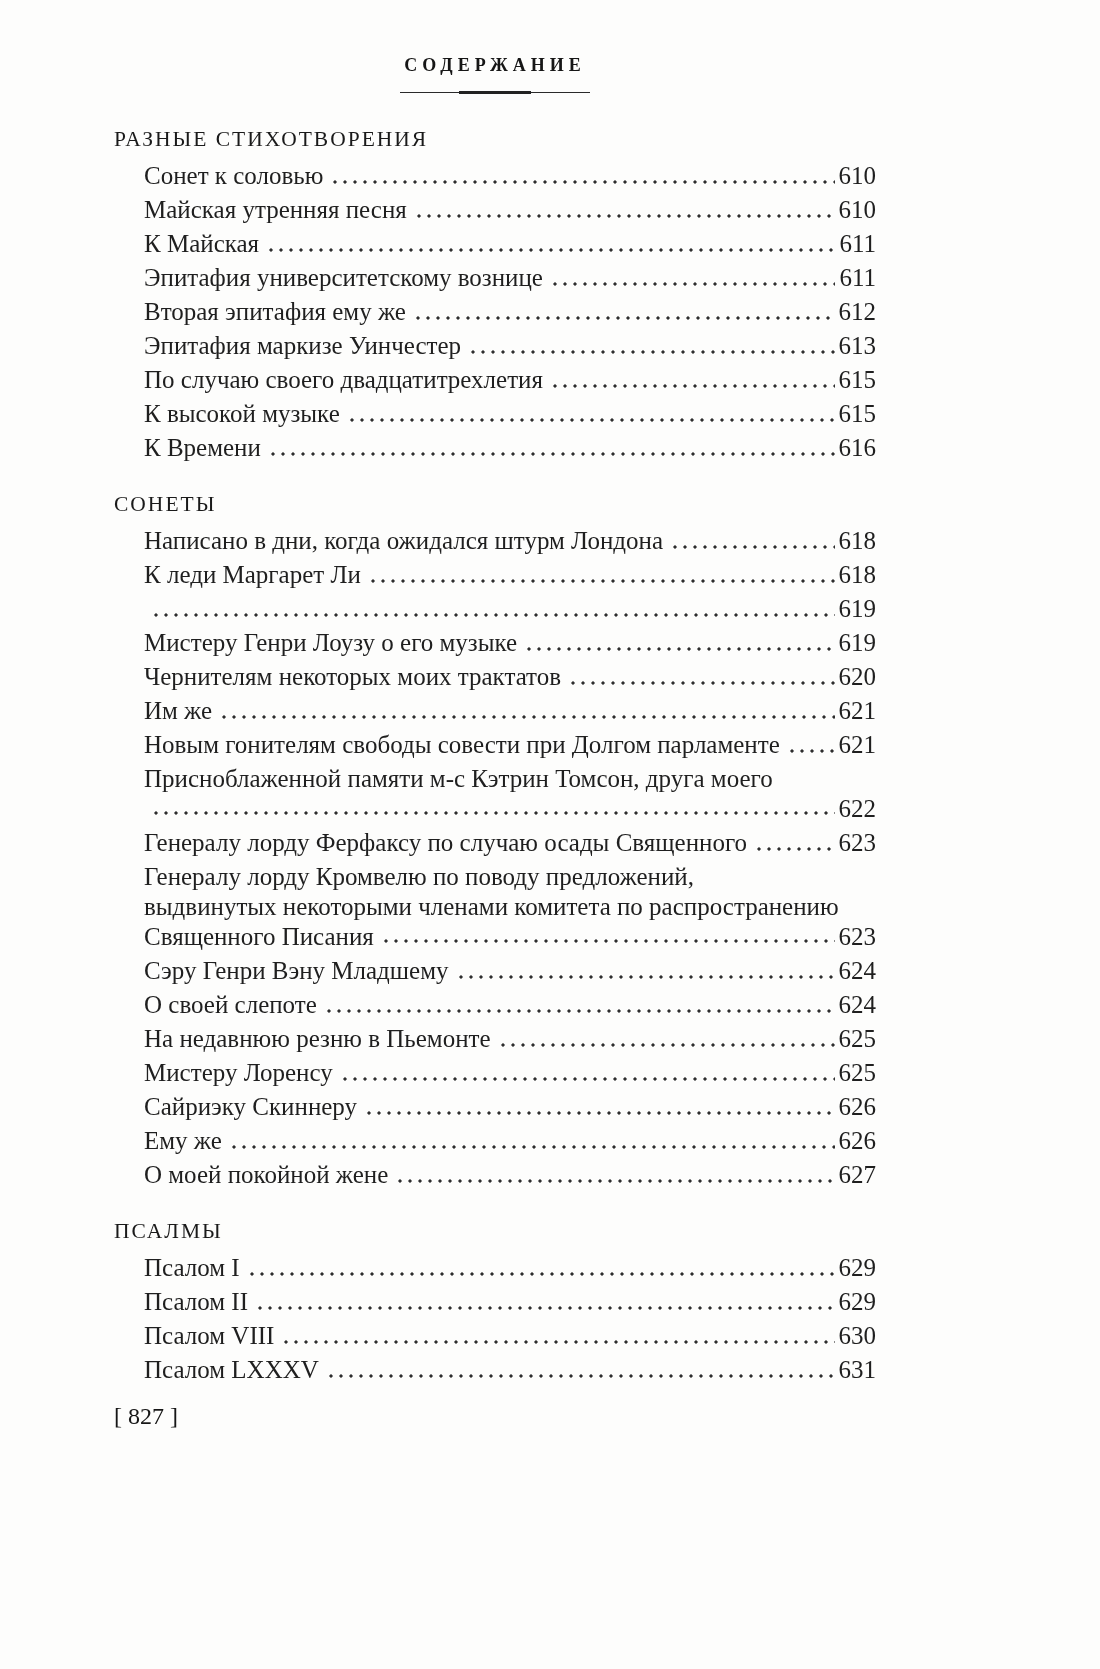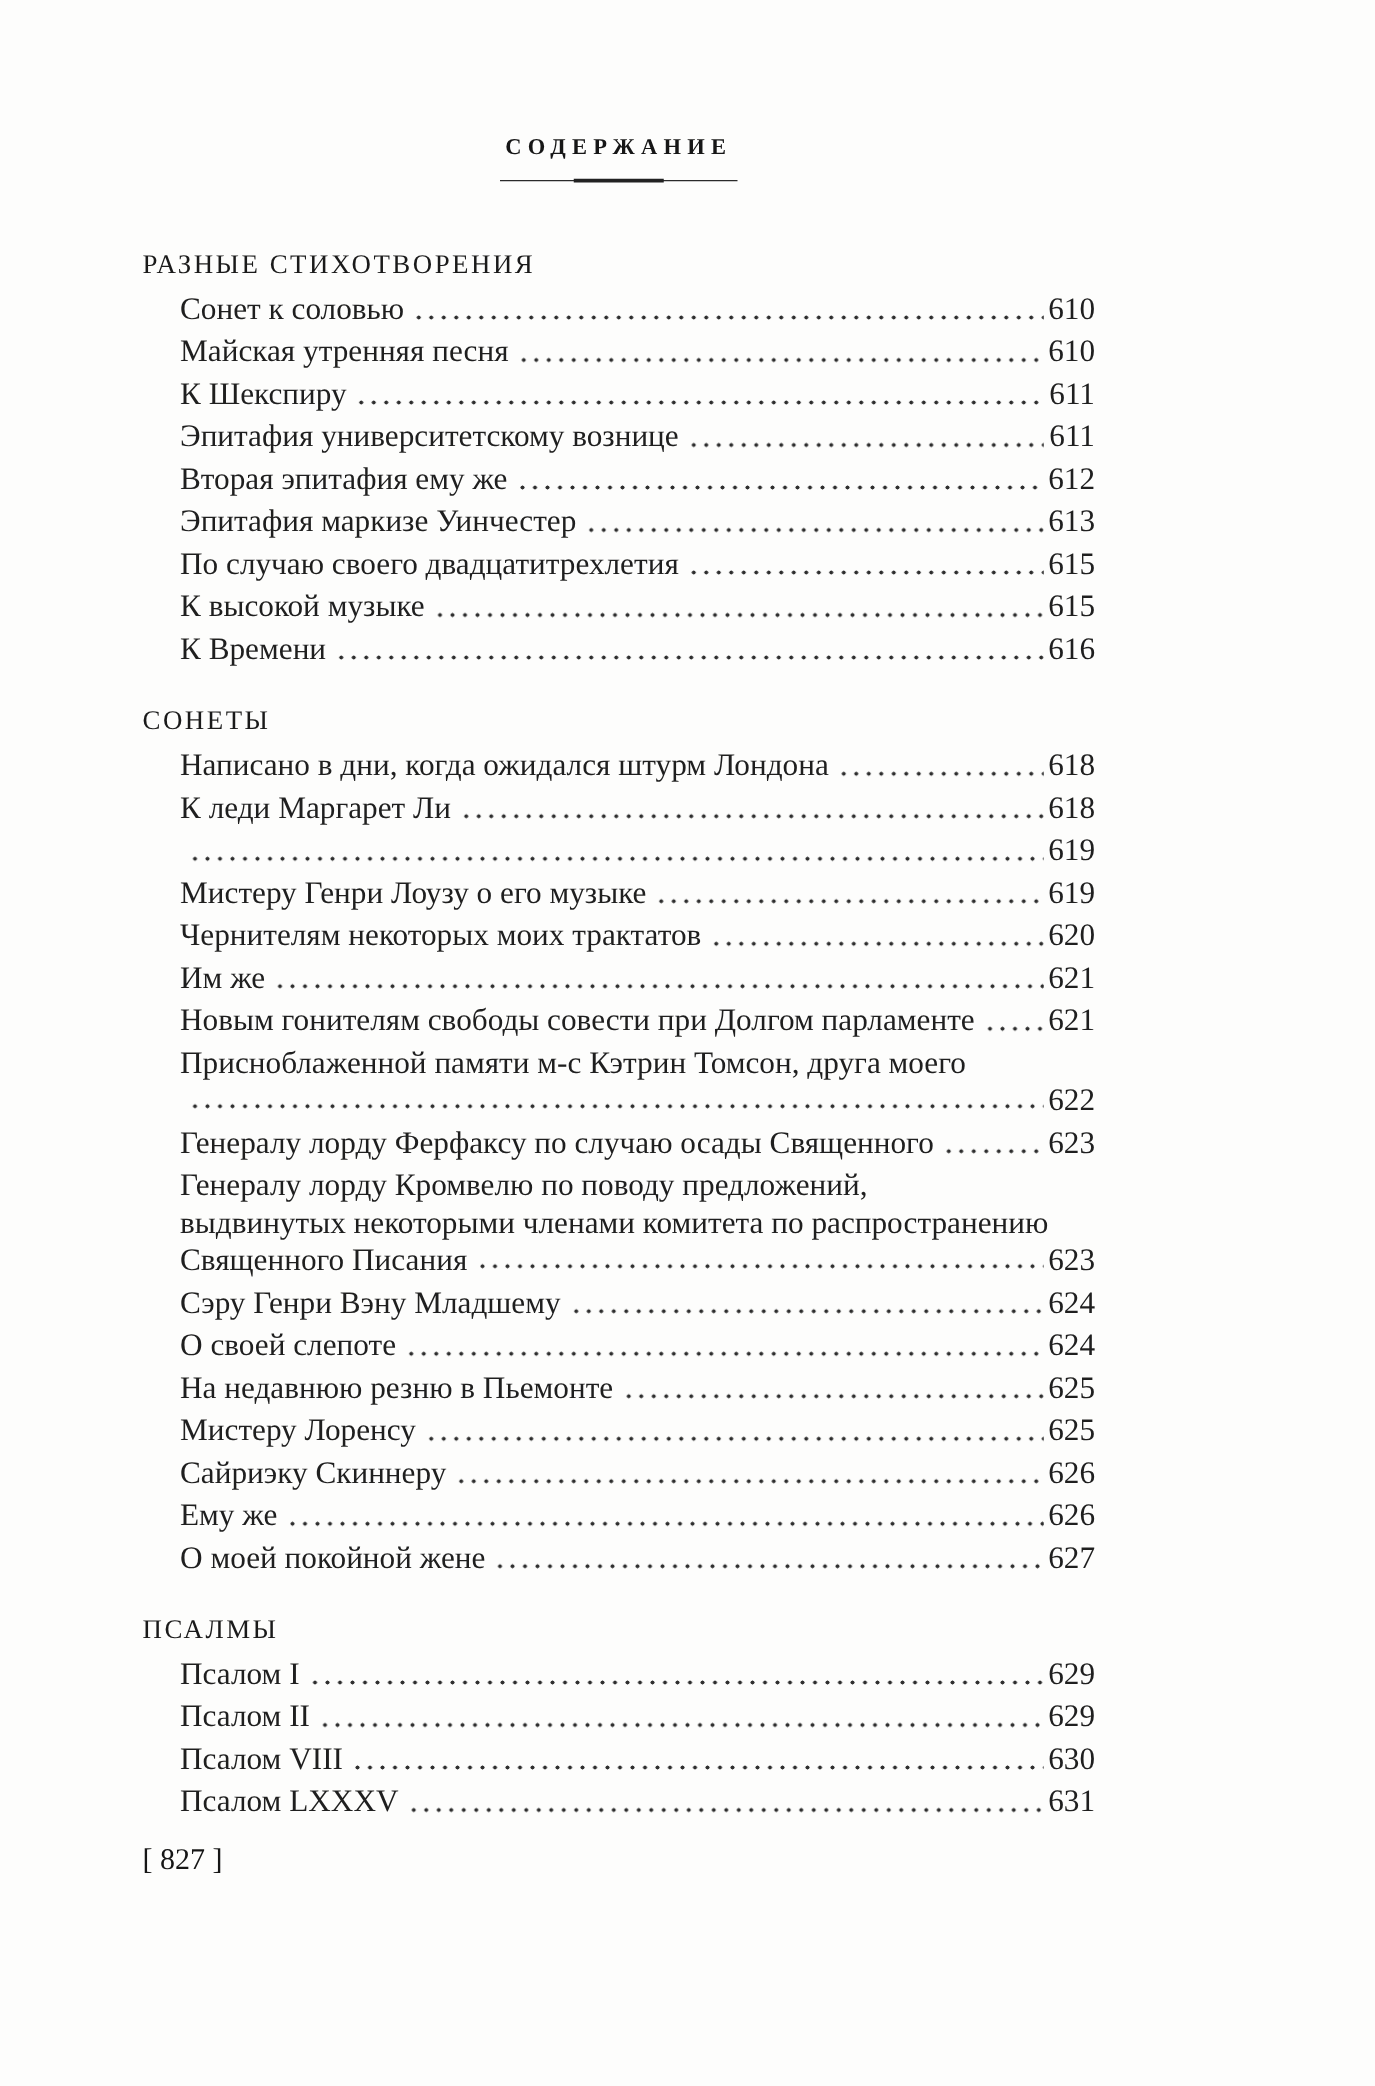--- a/index.html
+++ b/index.html
@@ -10,21 +10,21 @@
     height: 1669px;
     background: #fdfdfc;
     color: #1e1e1e;
     font-family: "Liberation Serif", "DejaVu Serif", serif;
     overflow: hidden;
     position: relative;
   }
   .book-page {
     width: 980px;
     height: 1669px;
-    padding-top: 104px;
+    padding-top: 52px;
   }
   .content {
     width: 762px;
     margin-left: 114px;
   }
   
   .doc-title {
     text-align: center;
     font-size: 18px;
     font-weight: 700;
@@ -49,21 +49,21 @@
     position: absolute;
     left: 50%;
     transform: translateX(-50%);
     top: 0;
     width: 72px;
     height: 3px;
     background: #222;
   }
   
   .toc-section { margin-top: 26px; }
-  .toc-section.first { margin-top: 52px; }
+  .toc-section.first { margin-top: 32px; }
   .section-heading {
     font-size: 21.5px;
     font-weight: 400;
     letter-spacing: 2px;
     color: #1a1a1a;
     line-height: 27px;
     margin-bottom: 6px;
   }
   .entries { padding-left: 30px; }
   .toc-entry {
@@ -126,21 +126,21 @@
             <span class="t">Сонет к соловью</span>
             <span class="dots"></span>
             <span class="pg">610</span>
           </div>
           <div class="toc-entry erow">
             <span class="t">Майская утренняя песня</span>
             <span class="dots"></span>
             <span class="pg">610</span>
           </div>
           <div class="toc-entry erow">
-            <span class="t">К Шекспиру</span>
+            <span class="t">К Майская</span>
             <span class="dots"></span>
             <span class="pg">611</span>
           </div>
           <div class="toc-entry erow">
             <span class="t">Эпитафия университетскому вознице</span>
             <span class="dots"></span>
             <span class="pg">611</span>
           </div>
           <div class="toc-entry erow">
             <span class="t">Вторая эпитафия ему же</span>

